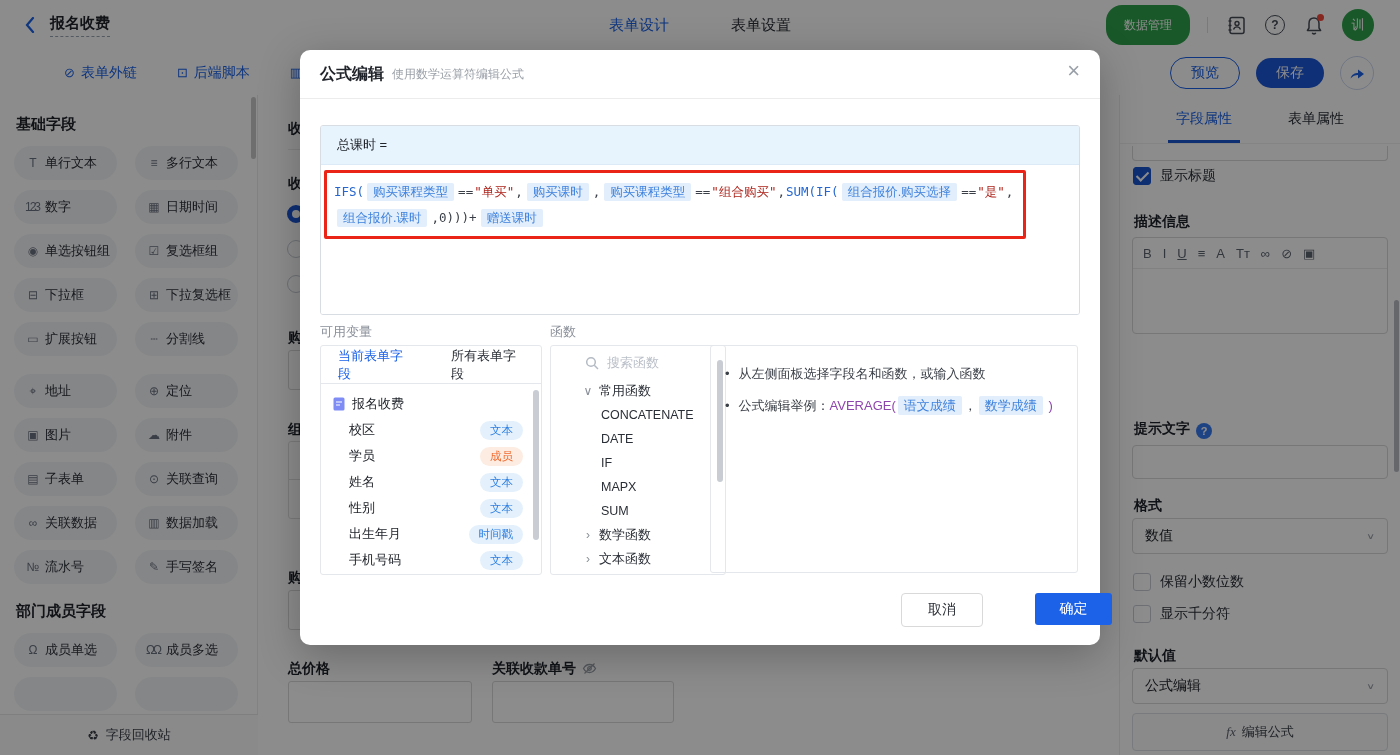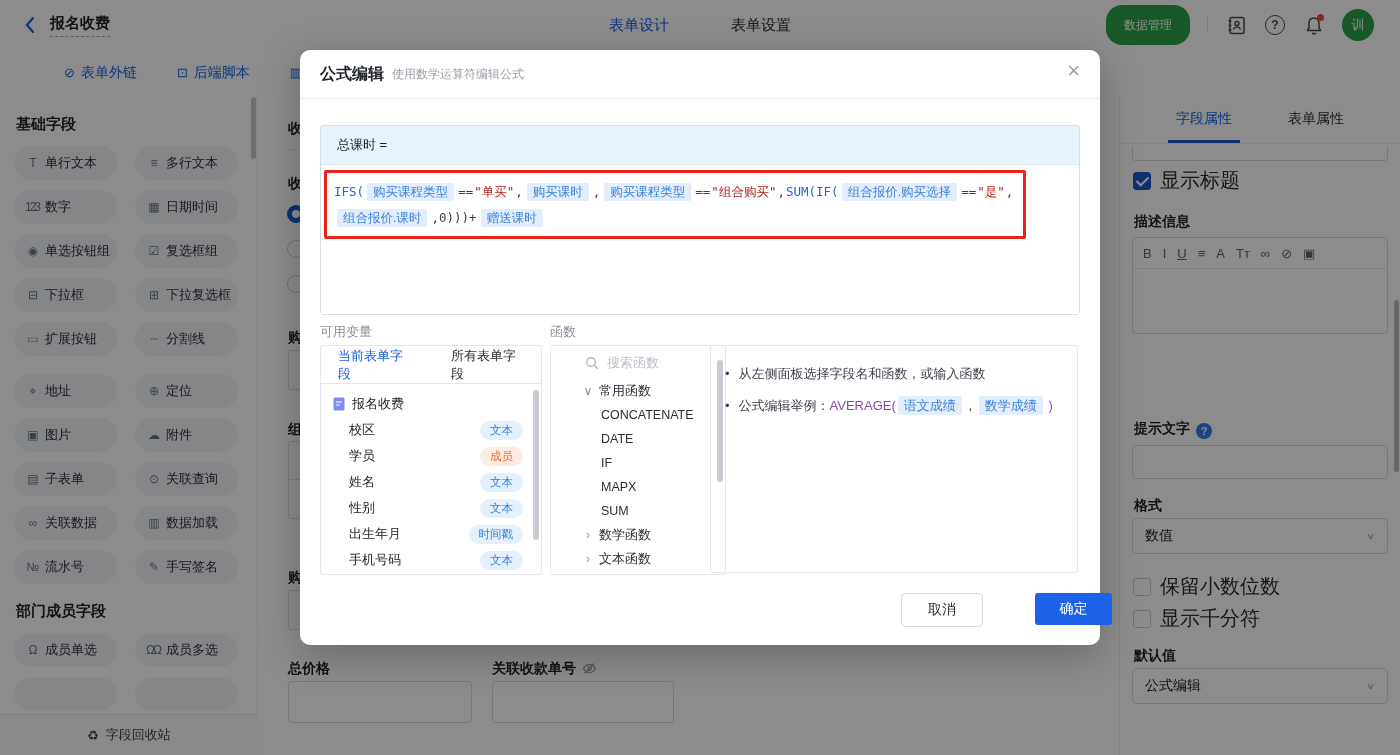--- a/index.html
+++ b/index.html
@@ -62,21 +62,21 @@
   .rightpanel{position:absolute;top:95px;right:0;width:280px;bottom:0;background:#fff;border-left:1px solid #ededed;z-index:1;}
   #rp-tabs{height:48px;display:flex;align-items:center;justify-content:center;gap:56px;border-bottom:1px solid #f0f0f0;}
   .rp-tab{font-size:14px;color:#2a2e36;position:relative;height:48px;display:flex;align-items:center;cursor:pointer;}
   .rp-tab.active{color:#1b62e8;}
   .rp-tab.active:after{content:"";position:absolute;left:-8px;right:-8px;bottom:0;height:3px;background:#1b57d0;}
   .rp-label{position:absolute;left:14px;font-size:14px;font-weight:700;color:#1d2129;}
   .rp-input{position:absolute;left:12px;right:12px;height:34px;border:1px solid #d9d9d9;border-radius:4px;
       box-sizing:border-box;background:#fff;font-size:13px;padding:0 10px;font-family:"Liberation Sans",sans-serif;}
   .rp-partial{position:absolute;left:12px;right:12px;top:51px;height:14px;border:1px solid #d9d9d9;border-top:none;
       border-radius:0 0 4px 4px;}
-  .cb-row{position:absolute;left:13px;display:flex;align-items:center;gap:9px;font-size:20px;color:#2a2e36;cursor:pointer;}
+  .cb-row{position:absolute;left:13px;display:flex;align-items:center;gap:9px;font-size:14px;color:#2a2e36;cursor:pointer;}
   .cb{width:18px;height:18px;border:1px solid #c6cbd4;border-radius:3px;box-sizing:border-box;background:#fff;position:relative;}
   .cb.checked{background:#1b57d0;border-color:#1b57d0;}
   .cb.checked:after{content:"";position:absolute;left:5px;top:1px;width:5px;height:10px;border:solid #fff;
       border-width:0 2px 2px 0;transform:rotate(45deg);}
   .editor{position:absolute;left:12px;right:12px;top:142px;height:95px;border:1px solid #d9d9d9;border-radius:4px;}
   #editor-toolbar{height:30px;border-bottom:1px solid #ebebeb;display:flex;align-items:center;gap:11px;padding:0 10px;}
   .ed-ico{font-size:13px;color:#5c6470;cursor:pointer;}
   .ed-ico.u{text-decoration:underline;}
   .rp-select{position:absolute;left:12px;right:12px;height:36px;border:1px solid #d9d9d9;border-radius:4px;
       display:flex;align-items:center;justify-content:space-between;padding:0 12px;font-size:14px;box-sizing:border-box;cursor:pointer;}
@@ -189,20 +189,29 @@
       </div>
       <div class="tool-link">
         <span class="tl-icon">⊡</span>
         <span>后端脚本</span>
       </div>
       <div class="tool-link">
         <span class="tl-icon">▥</span>
         <span>数据权限</span>
       </div>
     </div>
+  <div class="tbar-right">
+    <div class="btn-outline">预览</div>
+    <div class="btn-fill">保存</div>
+    <div class="share-circle">
+      <svg width="16" height="14" viewBox="0 0 16 14">
+          <path d="M1.5 12.5C2.8 8.2 6 7 9 7V3.5L15 8l-6 4.5V9C6.4 9 3.6 10 1.5 12.5z" fill="#1b62e8"></path>
+        </svg>
+    </div>
+  </div>
 </div>
 
 <div class="sidebar">
   <div id="sidebar-sections">
       <div class="sb-title">基础字段</div>
       <div class="sb-grid">
         <div class="sb-pill">
           <span class="sb-ico">T</span>
           <span class="sb-lab">单行文本</span>
         </div>
@@ -379,20 +388,24 @@
   </div>
   <div class="cb-row" style="top:510px;">
     <span class="cb"></span>
     <span>显示千分符</span>
   </div>
   <div class="rp-label" style="top:552px;">默认值</div>
   <div class="rp-select" style="top:573px;">
     <span>公式编辑</span>
     <span class="chev">∨</span>
   </div>
+  <div class="fx-btn">
+    <span class="fx-glyph">fx</span>
+    <span>编辑公式</span>
+  </div>
 </div>
 <div class="win-scroll"></div>
 
 <div class="overlay"></div>
 
 <div class="modal">
   <div class="m-header">
     <span class="m-title">公式编辑</span>
     <span class="m-subtitle">使用数学运算符编辑公式</span>
     <span class="m-close">×</span>

